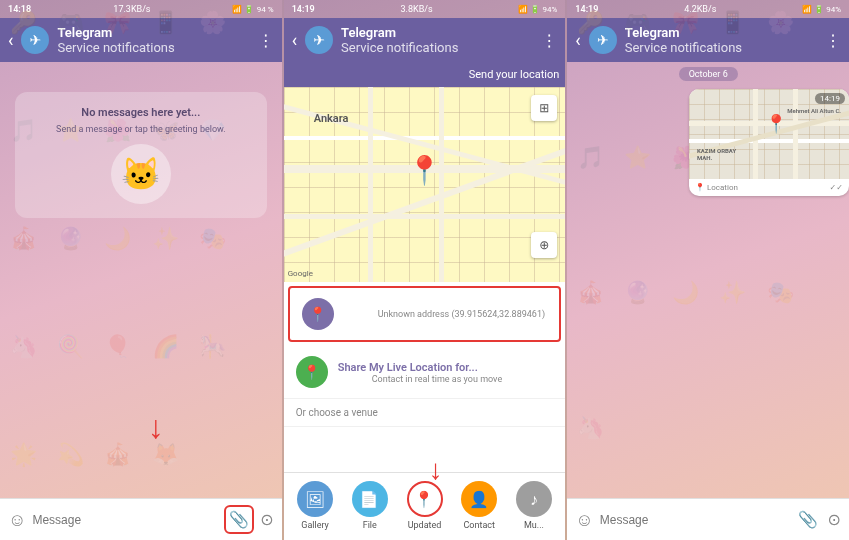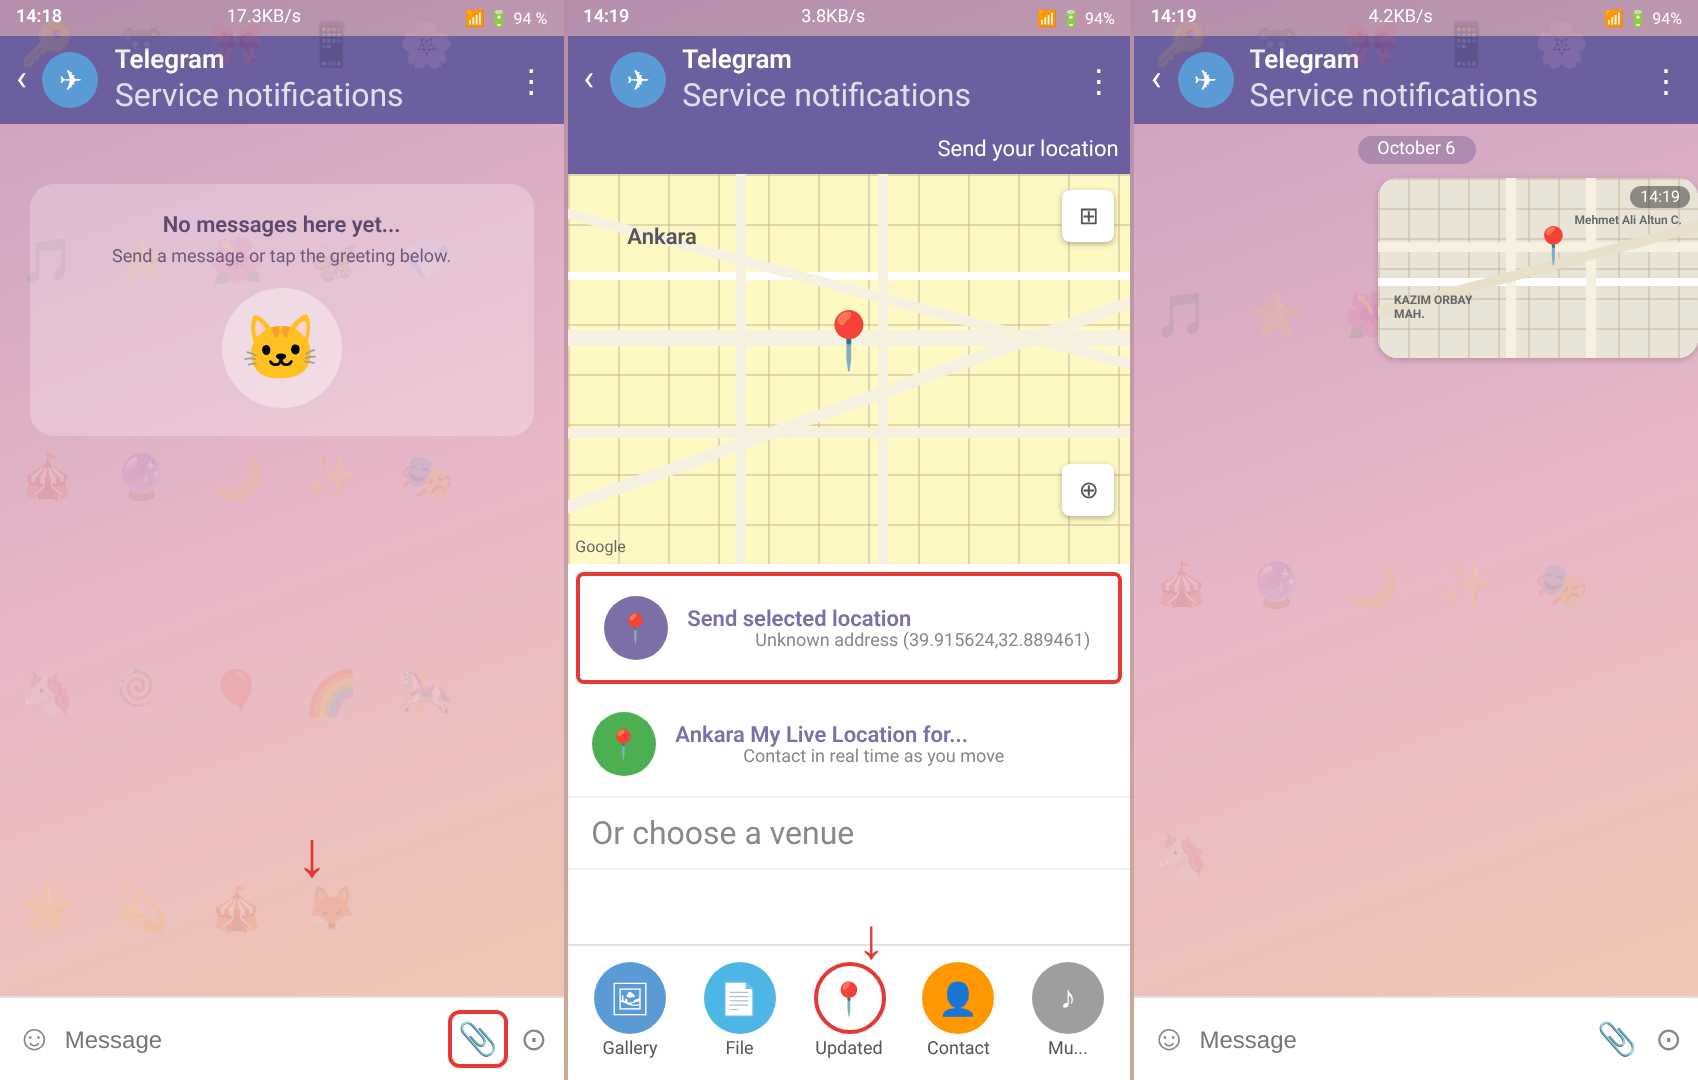--- a/index.html
+++ b/index.html
@@ -69,21 +69,21 @@
     .top-bar-title {
       flex: 1;
     }
     .top-bar-title .app-name {
       color: white;
       font-size: 13px;
       font-weight: 600;
     }
     .top-bar-title .sub-name {
       color: rgba(255,255,255,0.8);
-      font-size: 16px;
+      font-size: 13px;
     }
     .top-bar-menu {
       color: white;
       font-size: 16px;
       cursor: pointer;
     }
 
     
     .chat-area {
       flex: 1;
@@ -317,21 +317,21 @@
       font-weight: 600;
       color: #7c6fa8;
     }
     .location-info .loc-sub {
       font-size: 9px;
       color: #888;
       margin-left: 34px;
     }
     .venue-header {
       padding: 8px 12px;
-      font-size: 16px;
+      font-size: 10px;
       color: #888;
       background: white;
       border-bottom: 1px solid #f0f0f0;
     }
 
     
     .action-bar {
       display: flex;
       background: white;
       border-top: 1px solid #e0e0e0;
@@ -563,29 +563,28 @@
       <div class="map-compass map-btn" style="position: absolute; right: 8px; bottom: 24px; width: 26px; height: 26px; background: white; border-radius: 4px; display: flex; align-items: center; justify-content: center; font-size: 12px; box-shadow: 0 1px 3px rgba(0,0,0,0.3);">⊕</div>
       <div class="google-label">Google</div>
     </div>
   </div>
 
   <div class="location-options">
 
     <div class="location-option highlighted">
       <div class="location-icon-wrap loc-purple">📍</div>
       <div class="location-info">
-        <div class="loc-title">Send selected location</div>
         <div class="loc-sub">Unknown address (39.915624,32.889461)</div>
       </div>
     </div>
 
     <div class="location-option">
       <div class="location-icon-wrap loc-green">📍</div>
       <div class="location-info">
-        <div class="loc-title">Ankara My Live Location for...</div>
+        <div class="loc-title">Share My Live Location for...</div>
         <div class="loc-sub">Contact in real time as you move</div>
       </div>
     </div>
     <div class="venue-header">Or choose a venue</div>
   </div>
 
   <div style="position: absolute; bottom: 54px; left: 145px; color: #e53935; font-size: 28px; font-weight: 900; z-index: 10;">↓</div>
 
   <div class="action-bar">
     <div class="action-item">
@@ -664,20 +663,24 @@
         <div style="position: absolute; width: 100%; height: 4px; background: #fff; top: 55%;"></div>
         <div style="position: absolute; width: 5px; height: 100%; background: #f5f0e0; left: 40%;"></div>
         <div style="position: absolute; width: 5px; height: 100%; background: #f5f0e0; left: 65%;"></div>
         <div style="position: absolute; width: 130%; height: 5px; background: #e8e0c8; top: 45%; left: -10%; transform: rotate(-15deg);"></div>
 
         <div class="map-label" style="top: 20%; right: 5%; font-size: 6px; color: #666; text-align: right;">Mehmet Ali Altun C.</div>
         <div class="map-label" style="bottom: 20%; left: 5%; font-size: 6px; font-weight: 700;">KAZIM ORBAY<br>MAH.</div>
         <div class="map-msg-pin">📍</div>
         <div class="msg-time-badge">14:19</div>
       </div>
+      <div class="map-message-footer">
+        <span>📍 Location</span>
+        <span>✓✓</span>
+      </div>
     </div>
   </div>
 
   <div class="input-bar">
     <span class="emoji-btn">☺</span>
     <input class="message-input" type="text" readonly="" placeholder="Message" style="">
     <span class="attach-btn" style="border: none;">📎</span>
     <span class="camera-btn">⊙</span>
   </div>
 </div>

